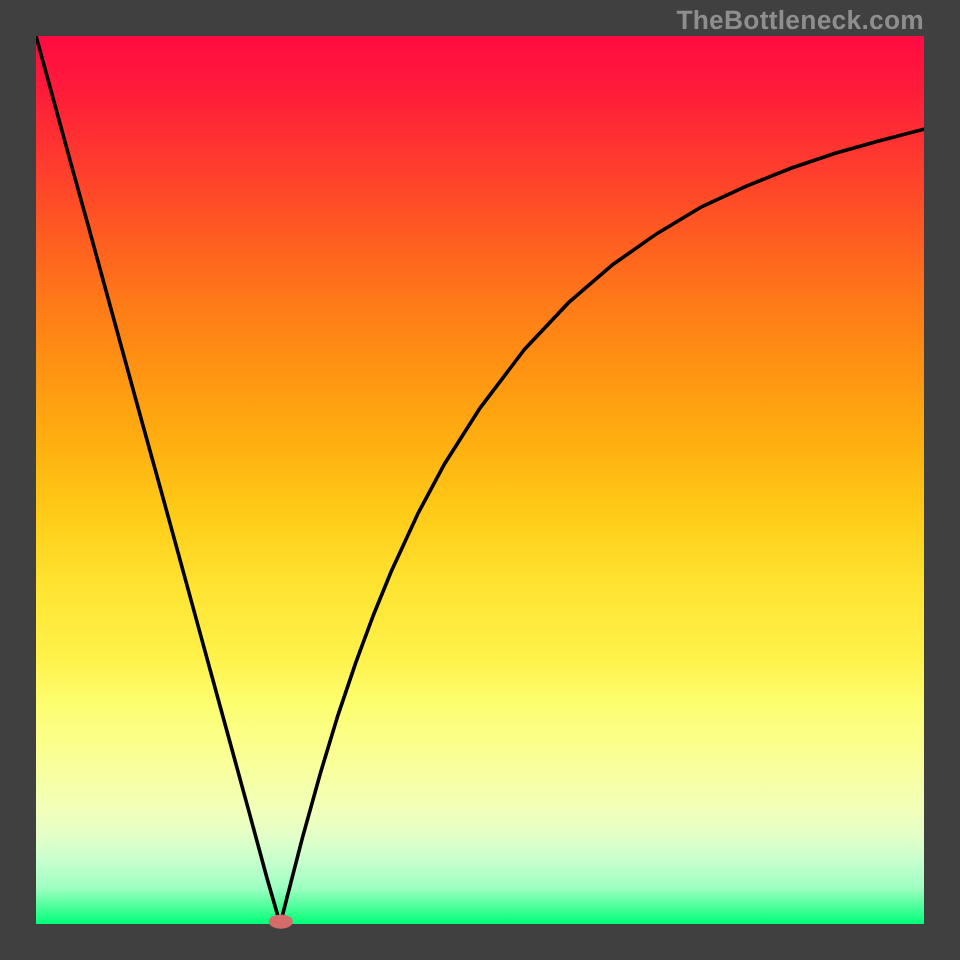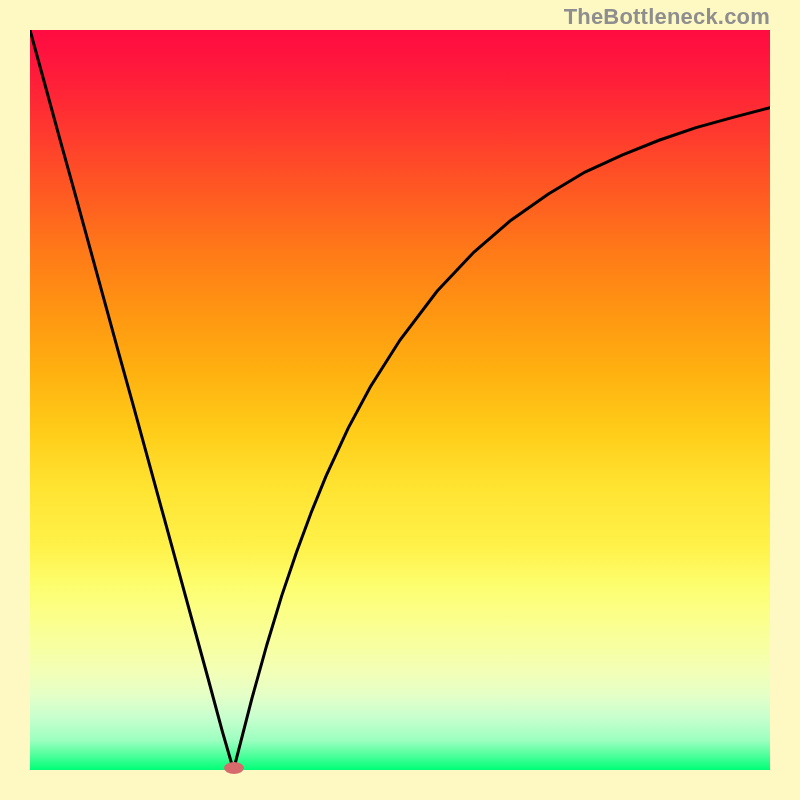--- a/index.html
+++ b/index.html
@@ -1,20 +1,20 @@
 <!DOCTYPE html>
 <html><head>
 <meta charset="utf-8">
 <style>
   * { margin: 0; padding: 0; box-sizing: border-box; }
   html, body { width: 800px; height: 800px; overflow: hidden; background: #000; }
   .frame {
     width: 800px;
     height: 800px;
-    background: #fef9c3;
+    background: #404040;
     position: relative;
   }
   .plot-area {
     position: absolute;
     left: 30px;
     top: 30px;
     width: 740px;
     height: 740px;
     background: linear-gradient(to bottom,
       #ff0b42 0%,

